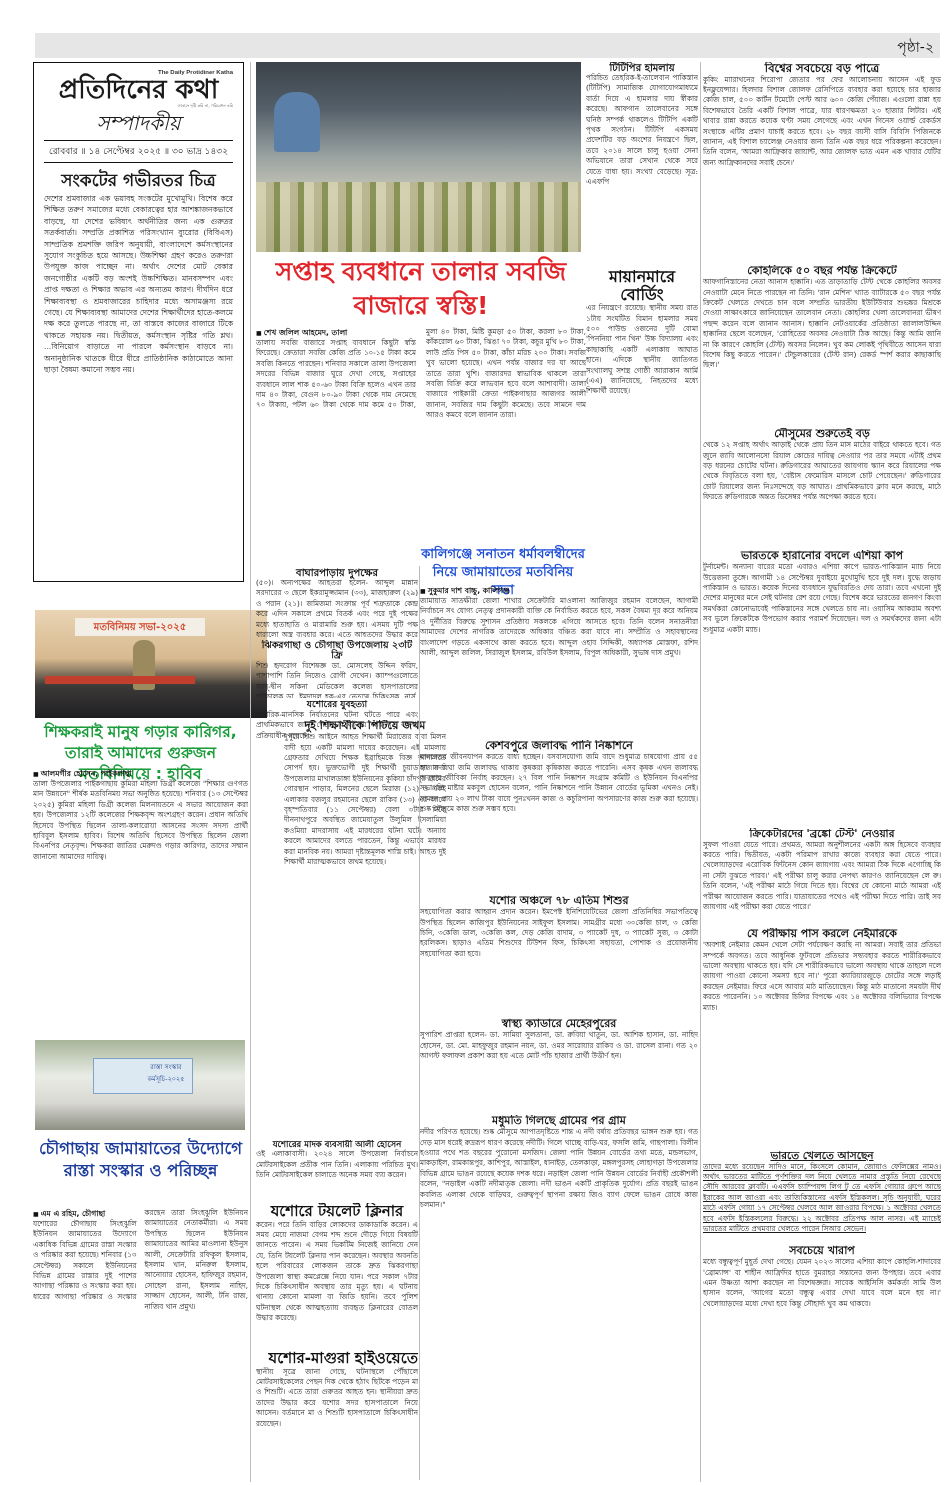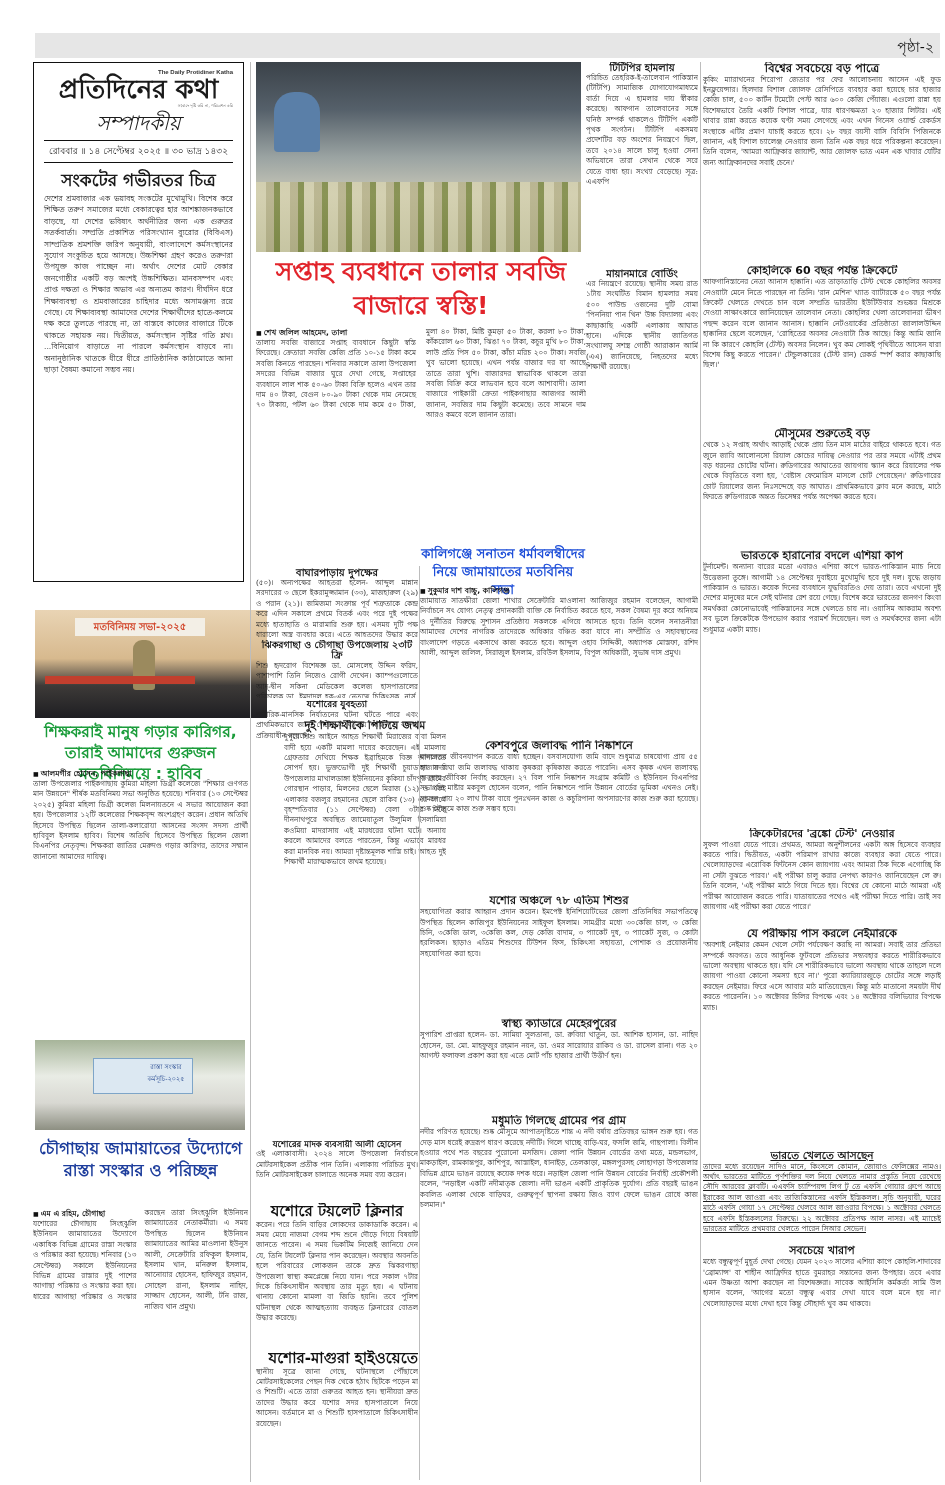--- a/index.html
+++ b/index.html
@@ -113,21 +113,21 @@
   <div class="col" style="left:256px;top:1350px;width:162px;height:128px;">
     <div class="hl" style="font-size:15px;text-align:right;">যশোর-মাগুরা হাইওয়েতে</div>
     <div class="txt">স্থানীয় সূত্রে জানা গেছে, ঘটনাস্থলে পৌঁছালে মোটরসাইকেলের পেছন দিক থেকে হঠাৎ ছিটকে পড়েন মা ও শিশুটি। এতে তারা গুরুতর আহত হন। স্থানীয়রা দ্রুত তাদের উদ্ধার করে যশোর সদর হাসপাতালে নিয়ে আসেন। বর্তমানে মা ও শিশুটি হাসপাতালে চিকিৎসাধীন রয়েছেন।</div>
   </div>
 
   <div class="col" style="left:586px;top:62px;width:112px;height:190px;">
     <div class="hl" style="font-size:10px;">টিটিপির হামলায়</div>
     <div class="txt">পরিচিত তেহরিক-ই-তালেবান পাকিস্তান (টিটিপি) সামাজিক যোগাযোগমাধ্যমে বার্তা দিয়ে এ হামলার দায় স্বীকার করেছে। আফগান তালেবানের সঙ্গে ঘনিষ্ঠ সম্পর্ক থাকলেও টিটিপি একটি পৃথক সংগঠন। টিটিপি একসময় প্রদেশটির বড় অংশের নিয়ন্ত্রণে ছিল, তবে ২০১৪ সালে চালু হওয়া সেনা অভিযানে তারা সেখান থেকে সরে যেতে বাধ্য হয়। সংখ্যা বেড়েছে। সূত্র: এএফপি</div>
   </div>
   <div class="col" style="left:586px;top:268px;width:112px;height:280px;">
-    <div class="hl" style="font-size:10px;text-align:center;">মায়ানমারে বোর্ডিং</div>
+    <div class="hl" style="font-size:16px;text-align:center;">মায়ানমারে বোর্ডিং</div>
     <div class="txt">এর নিয়ন্ত্রণে রয়েছে। স্থানীয় সময় রাত ১টায় সংঘটিত বিমান হামলার সময় ৫০০ পাউন্ড ওজনের দুটি বোমা 'পিননিয়া পান থিন' উচ্চ বিদ্যালয় এবং কাছাকাছি একটি এলাকায় আঘাত হানে। এদিকে স্থানীয় জাতিগত সংখ্যালঘু সশস্ত্র গোষ্ঠী আরাকান আর্মি (এএ) জানিয়েছে, নিহতদের মধ্যে শিক্ষার্থী রয়েছে।</div>
   </div>
 
   <div class="col" style="left:420px;top:585px;width:278px;height:150px;">
     <div class="byline">সুকুমার দাশ বাচ্চু, কালিগঞ্জ</div>
     <div class="txt">জামায়াত সাতক্ষীরা জেলা শাখার সেক্রেটারি মাওলানা আজিজুর রহমান বলেছেন, আগামী নির্বাচনে সৎ যোগ্য নেতৃত্ব প্রদানকারী ব্যক্তি কে নির্বাচিত করতে হবে, সকল বৈষম্য দূর করে অনিয়ম ও দুর্নীতির বিরুদ্ধে সুশাসন প্রতিষ্ঠায় সকলকে এগিয়ে আসতে হবে। তিনি বলেন সনাতনীরা আমাদের দেশের নাগরিক তাদেরকে অধিকার বঞ্চিত করা যাবে না। সম্প্রীতি ও সহাবস্থানের বাংলাদেশ গড়তে একসাথে কাজ করতে হবে। আব্দুল ওহাব সিদ্দিকী, অধ্যাপক মোস্তফা, রশিদ আলী, আব্দুল জলিল, সিরাজুল ইসলাম, রবিউল ইসলাম, বিপুল অধিকারী, সুভাষ দাস প্রমুখ।</div>
   </div>
 
   <div class="col" style="left:420px;top:740px;width:278px;height:150px;">
     <div class="hl" style="font-size:11px;">কেশবপুরে জলাবদ্ধ পানি নিষ্কাশনে</div>
@@ -147,21 +147,21 @@
   <div class="col" style="left:420px;top:1115px;width:278px;height:365px;">
     <div class="hl" style="font-size:11px;">মধুমতি গিলছে গ্রামের পর গ্রাম</div>
     <div class="txt">নদীর পরিণত হয়েছে। শুষ্ক মৌসুমে আপাতদৃষ্টিতে শান্ত এ নদী বর্ষায় প্রতিবছর ভাঙ্গন শুরু হয়। গত দেড় মাস ধরেই রুদ্ররূপ ধারণ করেছে নদীটি। গিলে খাচ্ছে বাড়ি-ঘর, ফসলি জমি, গাছপালা। বিলীন হওয়ার পথে শত বছরের পুরোনো মসজিদ। জেলা পানি উন্নয়ন বোর্ডের তথ্য মতে, মন্ডলভাগ, মাকড়াইল, রামকান্তপুর, কাশিপুর, আস্তাইল, ধানাইড়, তেলকাড়া, মঙ্গলপুরসহ লোহাগড়া উপজেলার বিভিন্ন গ্রামে ভাঙন রয়েছে কয়েক দশক ধরে। নড়াইল জেলা পানি উন্নয়ন বোর্ডের নির্বাহী প্রকৌশলী বলেন, "নড়াইল একটি নদীমাতৃক জেলা। নদী ভাঙন একটি প্রাকৃতিক দুর্যোগ। প্রতি বছরই ভাঙন কবলিত এলাকা থেকে বাড়িঘর, গুরুত্বপূর্ণ স্থাপনা রক্ষায় জিও ব্যাগ ফেলে ভাঙন রোধে কাজ চলমান।"</div>
   </div>
 
   <div class="col" style="left:703px;top:62px;width:238px;height:200px;">
     <div class="hl" style="font-size:11.5px;">বিশ্বের সবচেয়ে বড় পাত্রে</div>
     <div class="txt">কুকিং ম্যারাথনের শিরোপা জেতার পর ফের আলোচনায় আসেন এই ফুড ইনফ্লুয়েন্সার। হিলদার বিশাল জোলফ রেসিপিতে ব্যবহার করা হয়েছে চার হাজার কেজি চাল, ৫০০ কার্টন টমেটো পেস্ট আর ৬০০ কেজি পেঁয়াজ। এগুলো রান্না হয় বিশেষভাবে তৈরি একটি বিশাল পাত্রে, যার ধারণক্ষমতা ২৩ হাজার লিটার। এই খাবার রান্না করতে কয়েক ঘণ্টা সময় লেগেছে এবং এখন গিনেস ওয়ার্ল্ড রেকর্ডস সংস্থাকে এটির প্রমাণ যাচাই করতে হবে। ২৮ বছর বয়সী বাসি বিবিসি পিজিনকে জানান, এই বিশাল চ্যালেঞ্জ নেওয়ার জন্য তিনি এক বছর ধরে পরিকল্পনা করেছেন। তিনি বলেন, 'আমরা আফ্রিকার জায়ান্ট, আর জোলফ ভাত এমন এক খাবার যেটির জন্য আফ্রিকানদের সবাই চেনে।'</div>
   </div>
   <div class="col" style="left:703px;top:265px;width:238px;height:160px;">
-    <div class="hl" style="font-size:11px;">কোহলিকে 60 বছর পর্যন্ত ক্রিকেটে</div>
+    <div class="hl" style="font-size:11px;">কোহলিকে ৫০ বছর পর্যন্ত ক্রিকেটে</div>
     <div class="txt">আফগানিস্তানের নেতা আনাস হাক্কানি। এত তাড়াতাড়ি টেস্ট থেকে কোহলির অবসর নেওয়াটা মেনে নিতে পারছেন না তিনি। 'রান মেশিন' খ্যাত ব্যাটারকে ৫০ বছর পর্যন্ত ক্রিকেট খেলতে দেখতে চান বলে সম্প্রতি ভারতীয় ইউটিউবার শুভঙ্কর মিশ্রকে দেওয়া সাক্ষাৎকারে জানিয়েছেন তালেবান নেতা। কোহলির খেলা তালেবানরা ভীষণ পছন্দ করেন বলে জানান আনাস। হাক্কানি নেটওয়ার্কের প্রতিষ্ঠাতা জালালউদ্দিন হাক্কানির ছেলে বলেছেন, 'রোহিতের অবসর নেওয়াটা ঠিক আছে। কিন্তু আমি জানি না কি কারণে কোহলি (টেস্ট) অবসর নিলেন। খুব কম লোকই পৃথিবীতে আসেন যারা বিশেষ কিছু করতে পারেন।' টেন্ডুলকারের (টেস্ট রান) রেকর্ড স্পর্শ করার কাছাকাছি ছিল।'</div>
   </div>
   <div class="col" style="left:703px;top:428px;width:238px;height:120px;">
     <div class="hl" style="font-size:11px;">মৌসুমের শুরুতেই বড়</div>
     <div class="txt">থেকে ১২ সপ্তাহ অর্থাৎ আড়াই থেকে প্রায় তিন মাস মাঠের বাইরে থাকতে হবে। গত জুনে জাবি আলোনসো রিয়াল কোচের দায়িত্ব নেওয়ার পর তার সময়ে এটাই প্রথম বড় ধরনের চোটের ঘটনা। রুডিগারের আঘাতের জায়গায় স্ক্যান করে রিয়ালের পক্ষ থেকে বিবৃতিতে বলা হয়, 'বেষ্টাস ফেমোরিস মাসলে চোট পেয়েছেন।' রুডিগারের চোট রিয়ালের জন্য নিঃসন্দেহে বড় আঘাত। প্রাথমিকভাবে ক্লাব মনে করছে, মাঠে ফিরতে রুডিগারকে অন্তত ডিসেম্বর পর্যন্ত অপেক্ষা করতে হবে।</div>
   </div>
   <div class="col" style="left:703px;top:550px;width:238px;height:275px;">
     <div class="hl" style="font-size:11px;">ভারতকে হারানোর বদলে এশিয়া কাপ</div>
     <div class="txt">টুর্নামেন্ট। অন্যান্য বারের মতো এবারও এশিয়া কাপে ভারত-পাকিস্তান ম্যাচ নিয়ে উত্তেজনা তুঙ্গে। আগামী ১৪ সেপ্টেম্বর দুবাইয়ে মুখোমুখি হবে দুই দল। যুদ্ধে জড়ায় পাকিস্তান ও ভারত। কয়েক দিনের ব্যবধানে যুদ্ধবিরতিও দেয় তারা। তবে এখনো দুই দেশের মানুষের মনে সেই ঘটনার রেশ রয়ে গেছে। বিশেষ করে ভারতের জনগণ কিংবা সমর্থকরা কোনোভাবেই পাকিস্তানের সঙ্গে খেলতে চায় না। ওয়াসিম আকরাম অবশ্য সব ভুলে ক্রিকেটকে উপভোগ করার পরামর্শ দিয়েছেন। দল ও সমর্থকদের জন্য এটা শুধুমাত্র একটা ম্যাচ।</div>
   </div>

